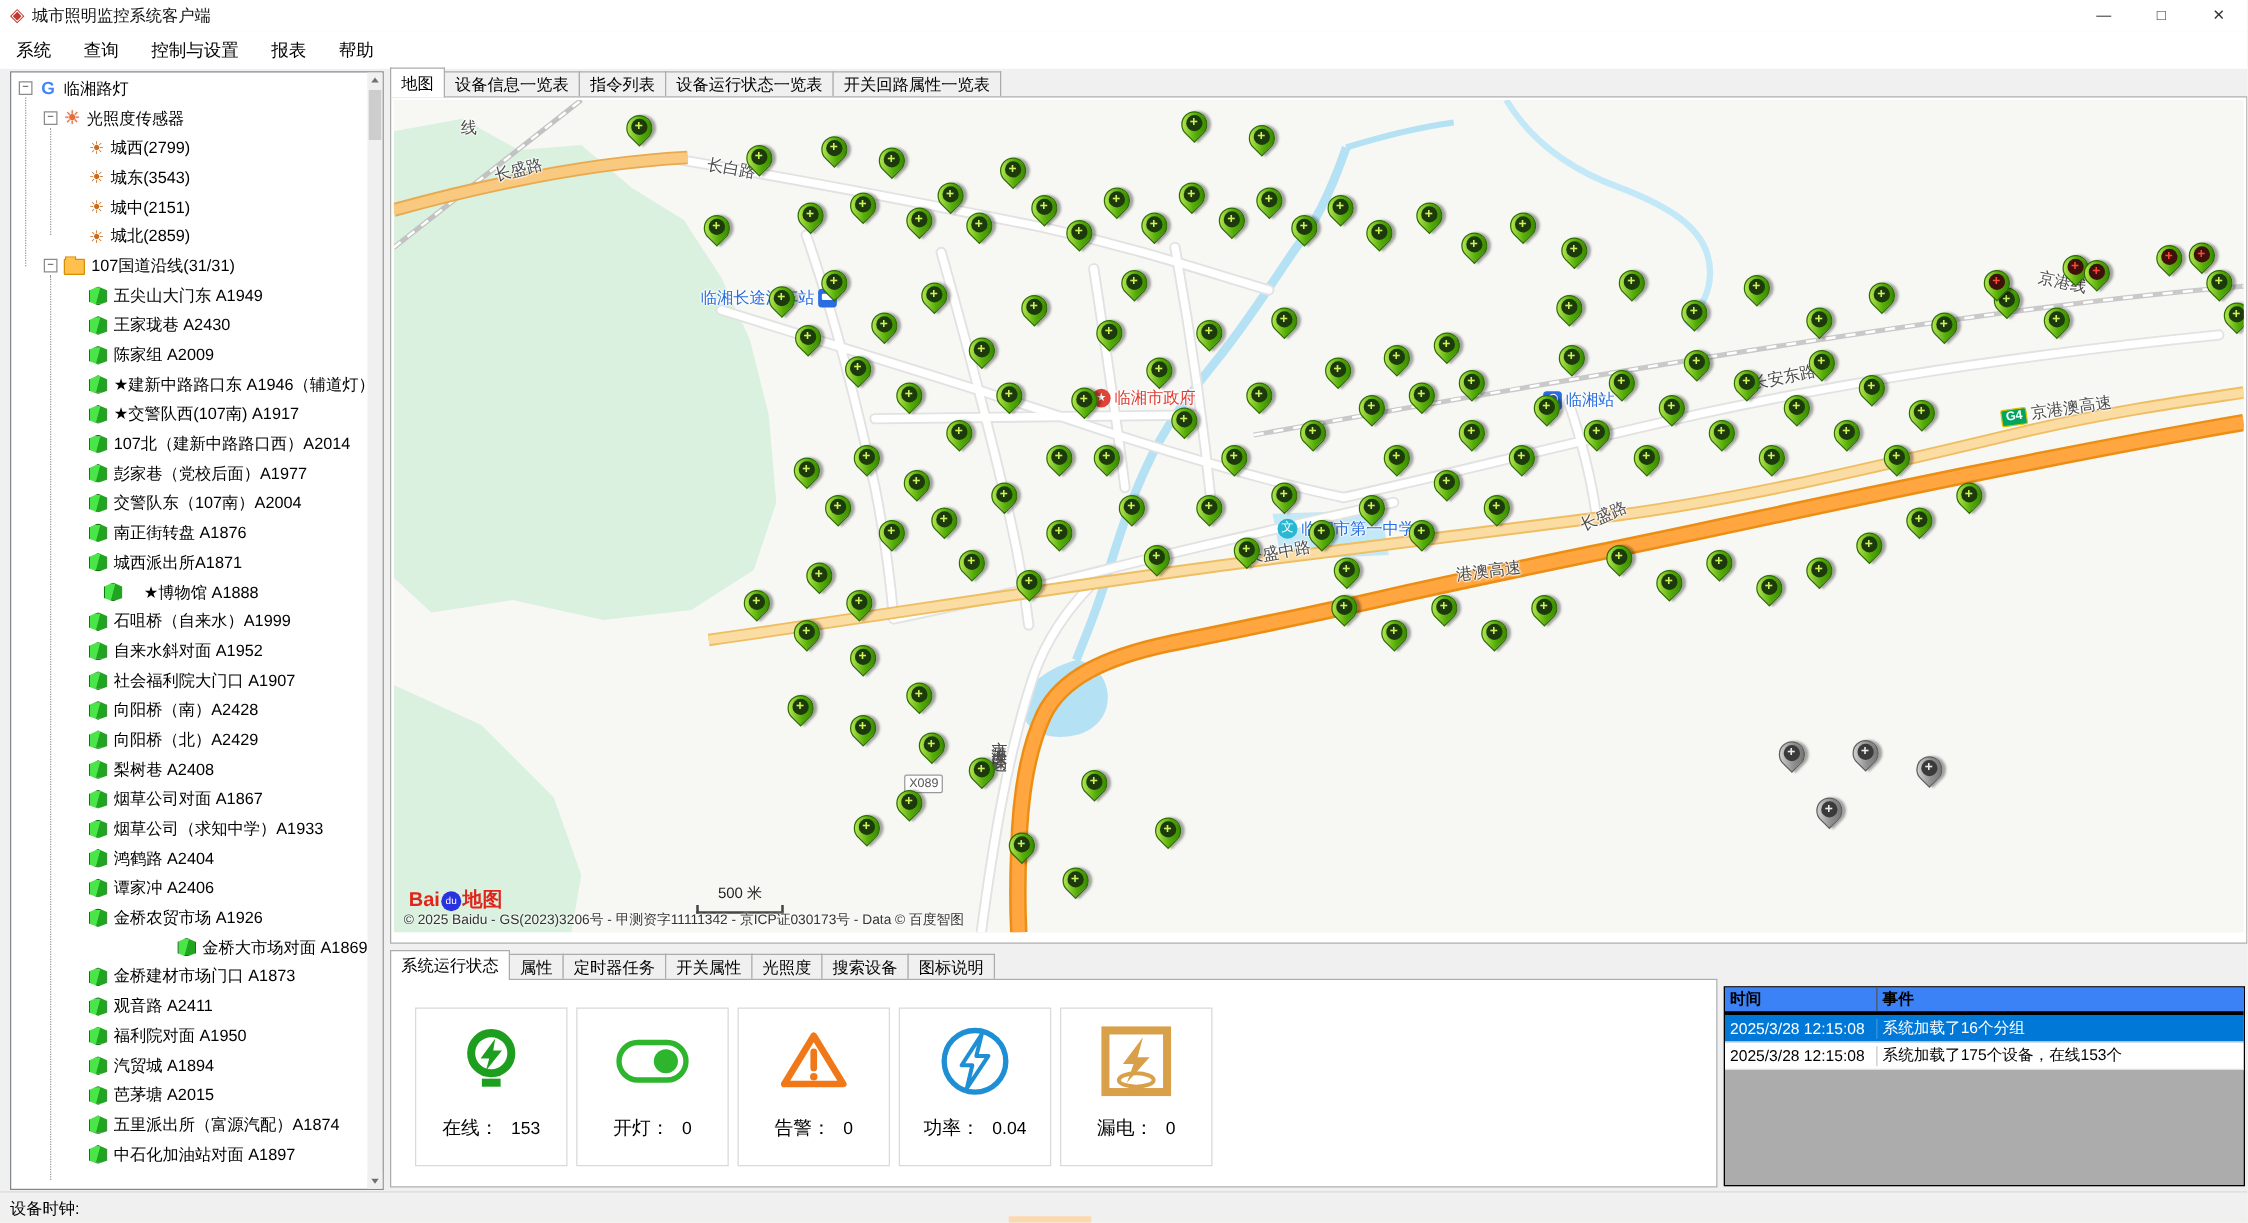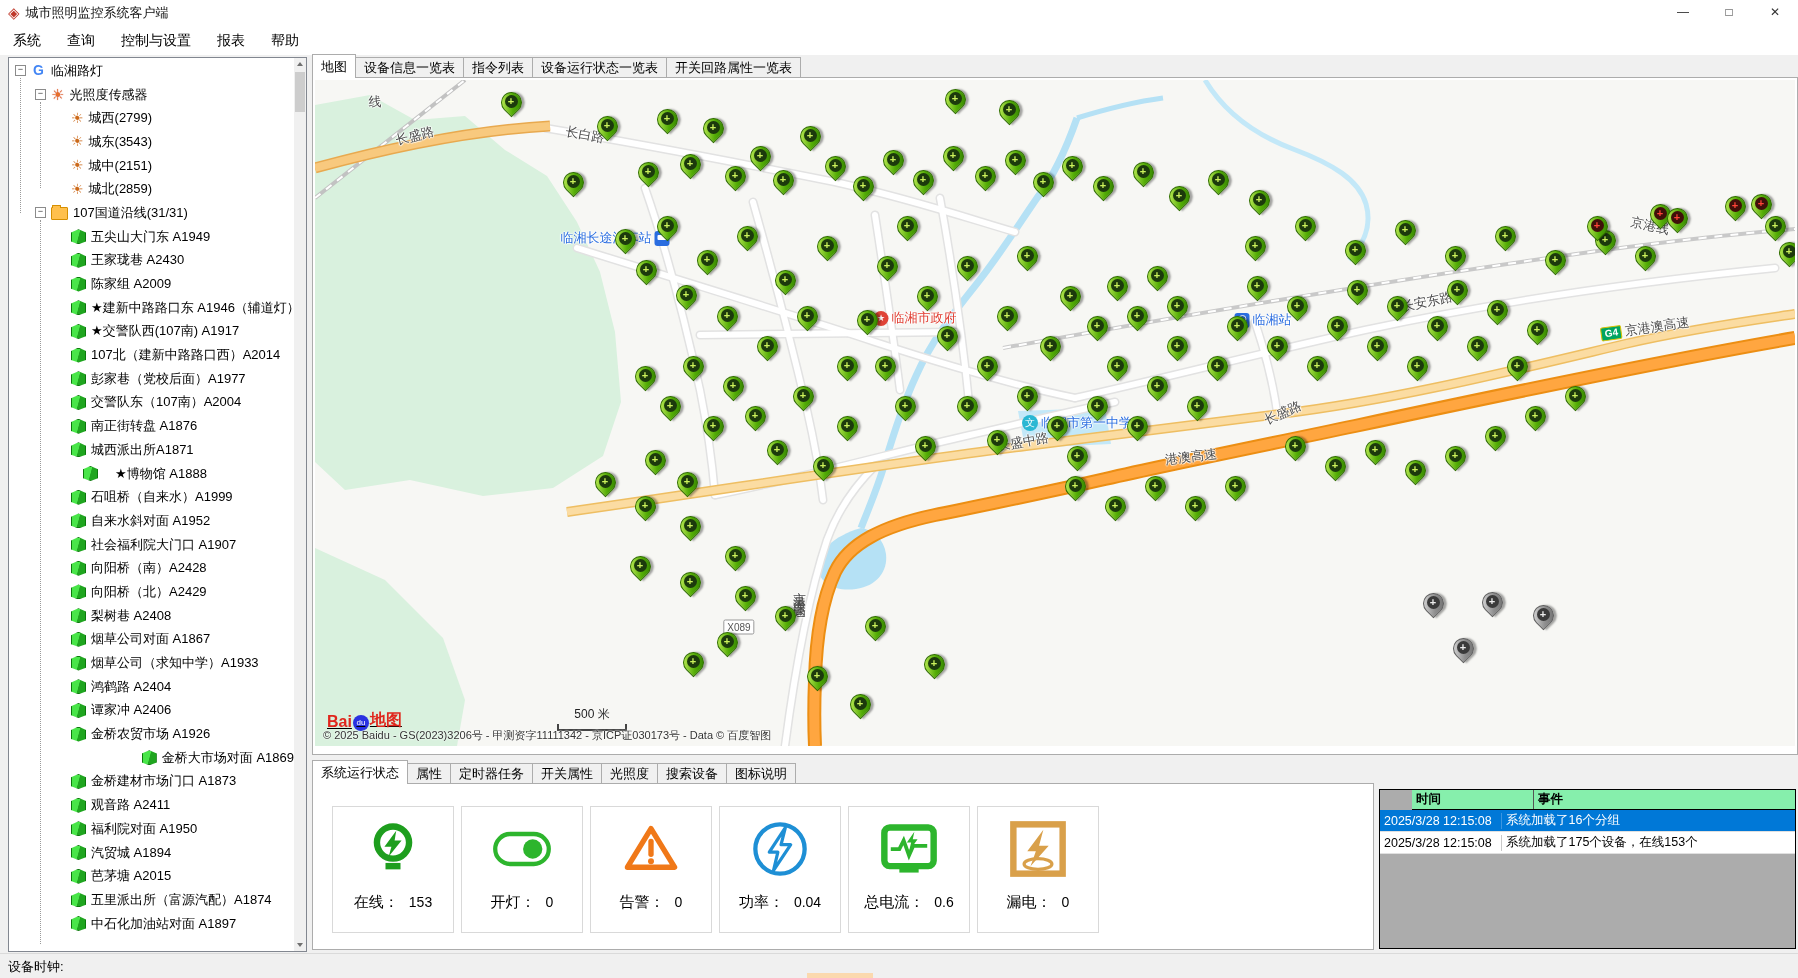--- a/index.html
+++ b/index.html
@@ -67,36 +67,36 @@
   .picon.poi-school{width:16px;height:16px;border-radius:50%;background:#29B7D3;color:#fff;font-size:10px;line-height:16px;}
   .picon.poi-gov{width:15px;height:15px;border-radius:50%;background:#E04438;color:#fff;font-size:9px;line-height:15px;}
   
   .pin{position:absolute;width:0;height:0;}
   .pin .b{position:absolute;left:-10px;top:-26px;width:19px;height:19px;border-radius:50% 50% 50% 0;transform:rotate(-45deg);background:linear-gradient(135deg,#BCEB55 10%,#53AC06 55%,#2E7B00);border:1px solid #2F6D00;box-shadow:2px 2px 2px rgba(0,0,0,.35);}
   .pin .d{position:absolute;left:-6.5px;top:-23px;width:13px;height:13px;border-radius:50%;background:#1C3A0C;color:#CCF25C;font-weight:bold;font-size:11px;line-height:12px;text-align:center;}
   .pin.gray .b{background:linear-gradient(135deg,#D6D6D6 10%,#8F8F8F 55%,#6C6C6C);border-color:#5F5F5F;}
   .pin.gray .d{background:#3A3A3A;color:#EDEDED;}
   .pin.red .d{background:#40100A;color:#FF4438;}
   
-  .baidu{position:absolute;left:12px;top:630px;display:flex;align-items:flex-end;z-index:9;text-decoration:underline;}
+  .baidu{position:absolute;left:12px;top:630px;display:flex;align-items:center;z-index:9;}
   .bai,.bmap{color:#E0261C;font-weight:bold;font-size:16px;}
   .paw{width:16px;height:16px;border-radius:50%;background:#2932E1;color:#fff;font-size:8px;line-height:16px;text-align:center;margin:0 1px;}
   .scale{position:absolute;left:242px;top:626px;width:70px;text-align:center;font-size:12px;color:#222;z-index:9;text-shadow:0 0 2px #fff;}
   .scale-bar{display:block;height:5px;border-left:2px solid #444;border-right:2px solid #444;border-bottom:2px solid #444;margin-top:1px;}
   .copyright{position:absolute;left:8px;top:648px;font-size:11px;color:#333;z-index:9;text-shadow:0 0 2px #fff,0 0 2px #fff;}
   
   .bottompage{left:312px;top:783px;width:1062px;height:167px;background:#FFF;border:1px solid #ACACAC;box-sizing:border-box;z-index:1;}
   .cards{position:absolute;left:19px;top:22px;display:flex;gap:7px;}
   .card{width:122px;height:127px;background:#FFF;border:1px solid #D9D9D9;box-sizing:border-box;display:flex;flex-direction:column;align-items:center;}
   .card svg{width:60px;height:60px;margin-top:12px;}
   .crow{margin-top:14px;font-size:15px;display:flex;gap:10px;align-items:baseline;}
   .cvalue{font-size:14px;}
   
   .eventlog{left:1379px;top:789px;width:417px;height:160px;background:#ACACAC;border:1px solid #000;box-sizing:border-box;overflow:hidden;}
-  .ehead{display:flex;height:19px;background:#86efac;border-bottom:1px solid #000000;font-weight:bold;margin-left:32px;}
+  .ehead{display:flex;height:19px;background:#3b82f6;border-bottom:3px solid #000000;font-weight:bold;}
   .ecell{padding:1px 4px;font-size:12.5px;box-sizing:border-box;overflow:hidden;white-space:nowrap;}
   .ecell.time{width:122px;border-right:1px solid #555;flex:none;}
   .ecell.ev{flex:1;}
   .erow{display:flex;height:21px;background:#FFF;border-bottom:1px solid #E0E0E0;align-items:center;}
   .erow.sel{background:#0078D7;color:#FFF;}
   .erow .ecell{font-weight:normal;}
   .erow .ecell.time{border-right:1px solid #C9C9C9;}
   .erow.sel .ecell.time{border-right:1px solid #3C95E0;}
   
   .statusbar{left:0;top:953px;width:1798px;height:25px;background:#F0F0F0;border-top:1px solid #DADADA;box-sizing:border-box;font-size:13px;}
@@ -1060,32 +1060,20 @@
           <circle cx="28" cy="28" r="23" fill="none" stroke="#1E8FD5" stroke-width="4"></circle>
           <polygon points="33,8 18,31 26,31 22,48 38,24 29,24" fill="none" stroke="#1E8FD5" stroke-width="3" stroke-linejoin="round"></polygon>
         </svg>
         <div class="crow">
           <span class="clabel">功率：</span>
           <span class="cvalue">0.04</span>
         </div>
       </div>
       <div class="card">
         <svg viewBox="0 0 56 56">
-          <rect x="5" y="8" width="46" height="36" rx="5" fill="none" stroke="#2DB52D" stroke-width="6"></rect>
-          <polyline points="11,28 19,28 23,20 28,34 32,25 45,25" fill="none" stroke="#2DB52D" stroke-width="3.5"></polyline>
-          <polygon points="33,12 26,22 30,22 28,30 36,19 31.5,19" fill="#2DB52D"></polygon>
-          <rect x="19" y="44" width="18" height="6" fill="#2DB52D"></rect>
-        </svg>
-        <div class="crow">
-          <span class="clabel">总电流：</span>
-          <span class="cvalue">0.6</span>
-        </div>
-      </div>
-      <div class="card">
-        <svg viewBox="0 0 56 56">
           <rect x="5" y="5" width="46" height="46" fill="none" stroke="#D9A04A" stroke-width="6"></rect>
           <polygon points="33,10 18,30 26,30 21,44 38,25 29,25" fill="#D9A04A"></polygon>
           <ellipse cx="28" cy="42" rx="13" ry="5" fill="none" stroke="#D9A04A" stroke-width="3"></ellipse>
         </svg>
         <div class="crow">
           <span class="clabel">漏电：</span>
           <span class="cvalue">0</span>
         </div>
       </div>
     </div>

